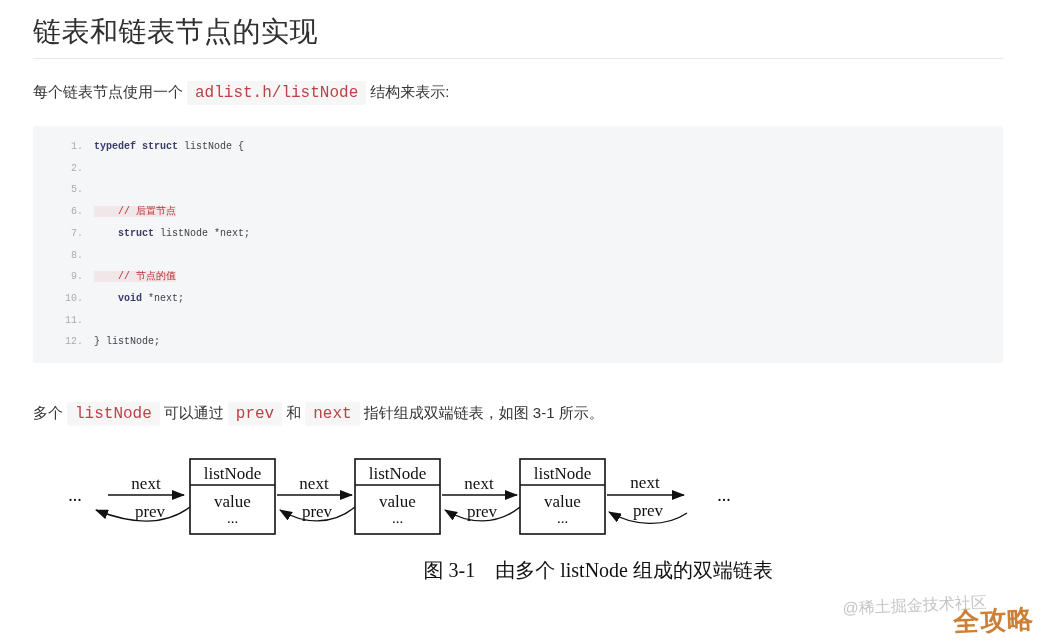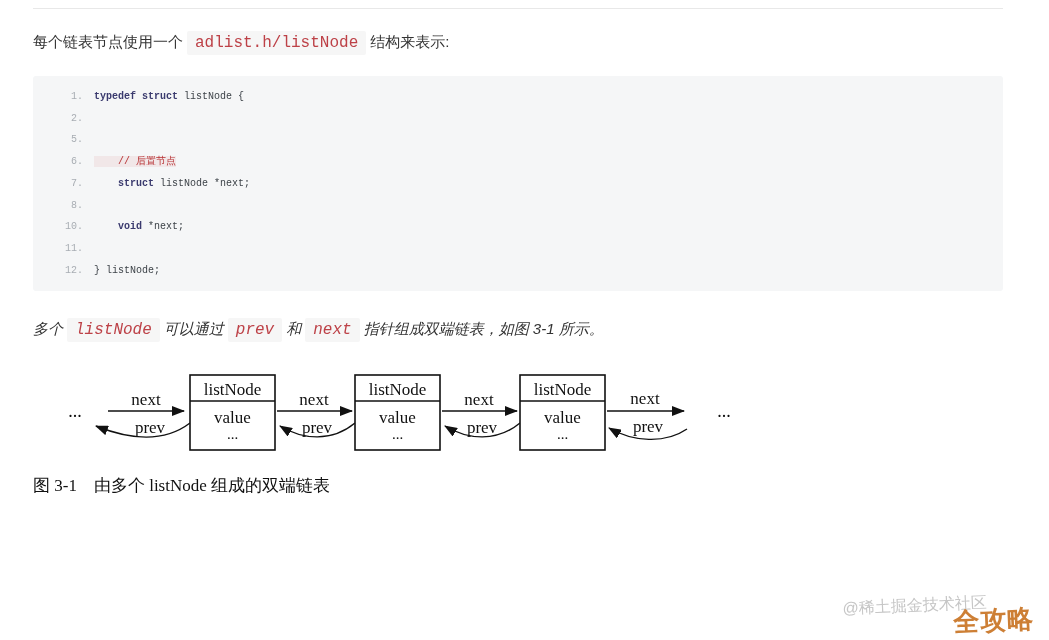--- a/index.html
+++ b/index.html
@@ -23,52 +23,54 @@
     margin-top:22px;background:#f5f6f7;border-radius:3px;
     padding:10px 16px;
     font-family:"Liberation Mono","DejaVu Sans Mono",monospace;
     font-size:10px;line-height:21.7px;color:#3d4349;
   }
   .cl{white-space:pre;}
   .ln{display:inline-block;width:34px;text-align:right;color:#a8adb3;margin-right:11px;}
   .kw{font-weight:bold;color:#3a3a6e;}
   .cm{color:#b73234;background:rgba(200,40,40,0.07);}
   .pl{color:#3d4349;}
-  .para2{margin-top:27px;font-style:italic;}
+  .para2{margin-top:39px;}
   .diagram-wrap{margin-top:24px;}
   .diagram-wrap svg{display:block;}
   .diag-text{font-family:"Liberation Serif","DejaVu Serif",serif;fill:#111;}
   .caption{
-    margin-top:14px;width:740px;text-align:left;
+    margin-top:14px;width:740px;text-align:right;
     font-family:"Liberation Serif","DejaVu Serif",serif;
-    font-size:17px;color:#111;line-height:22px;
+    font-size:20px;color:#111;line-height:22px;
   }
   .watermark{position:absolute;right:34px;top:595px;transform:rotate(-2.5deg);width:172px;height:42px;}
   .wm-gray{font-size:16px;color:#c6c6c6;white-space:nowrap;}
   .wm-orange{
     position:absolute;left:110px;top:11px;font-size:26px;font-weight:bold;
     color:#cd7f35;white-space:nowrap;letter-spacing:1px;
   }
 </style>
 </head>
 <body>
 
 <div class="content">
 
+  <h1 class="title">链表和链表节点的实现</h1>
   <hr class="title-divider">
 
   <p class="para"><span>每个链表节点使用一个</span><span class="inline-code">adlist.h/listNode</span><span>结构来表示:</span></p>
 
   <div class="code-block">
     <div class="cl"><span class="ln">1.</span><span class="kw">typedef struct</span><span class="cm"></span><span class="pl"> listNode {</span></div>
     <div class="cl"><span class="ln">2.</span><span class="kw"></span><span class="cm"></span><span class="pl"></span></div>
     <div class="cl"><span class="ln">5.</span><span class="kw"></span><span class="cm"></span><span class="pl"></span></div>
     <div class="cl"><span class="ln">6.</span><span class="kw"></span><span class="cm">    // 后置节点</span><span class="pl"></span></div>
     <div class="cl"><span class="ln">7.</span><span class="kw">    struct</span><span class="cm"></span><span class="pl"> listNode *next;</span></div>
     <div class="cl"><span class="ln">8.</span><span class="kw"></span><span class="cm"></span><span class="pl"></span></div>
+    <div class="cl"><span class="ln">9.</span><span class="kw"></span><span class="cm">    // 节点的值</span><span class="pl"></span></div>
     <div class="cl"><span class="ln">10.</span><span class="kw">    void</span><span class="cm"></span><span class="pl"> *next;</span></div>
     <div class="cl"><span class="ln">11.</span><span class="kw"></span><span class="cm"></span><span class="pl"></span></div>
     <div class="cl"><span class="ln">12.</span><span class="kw"></span><span class="cm"></span><span class="pl">} listNode;</span></div>
   </div>
 
   <p class="para para2"><span>多个</span><span class="inline-code">listNode</span><span>可以通过</span><span class="inline-code">prev</span><span>和</span><span class="inline-code">next</span><span>指针组成双端链表，如图 3-1 所示。</span></p>
 
   <div class="diagram-wrap">
     <svg width="740" height="96" viewBox="0 0 740 96" xmlns="http://www.w3.org/2000/svg">
       <defs>

